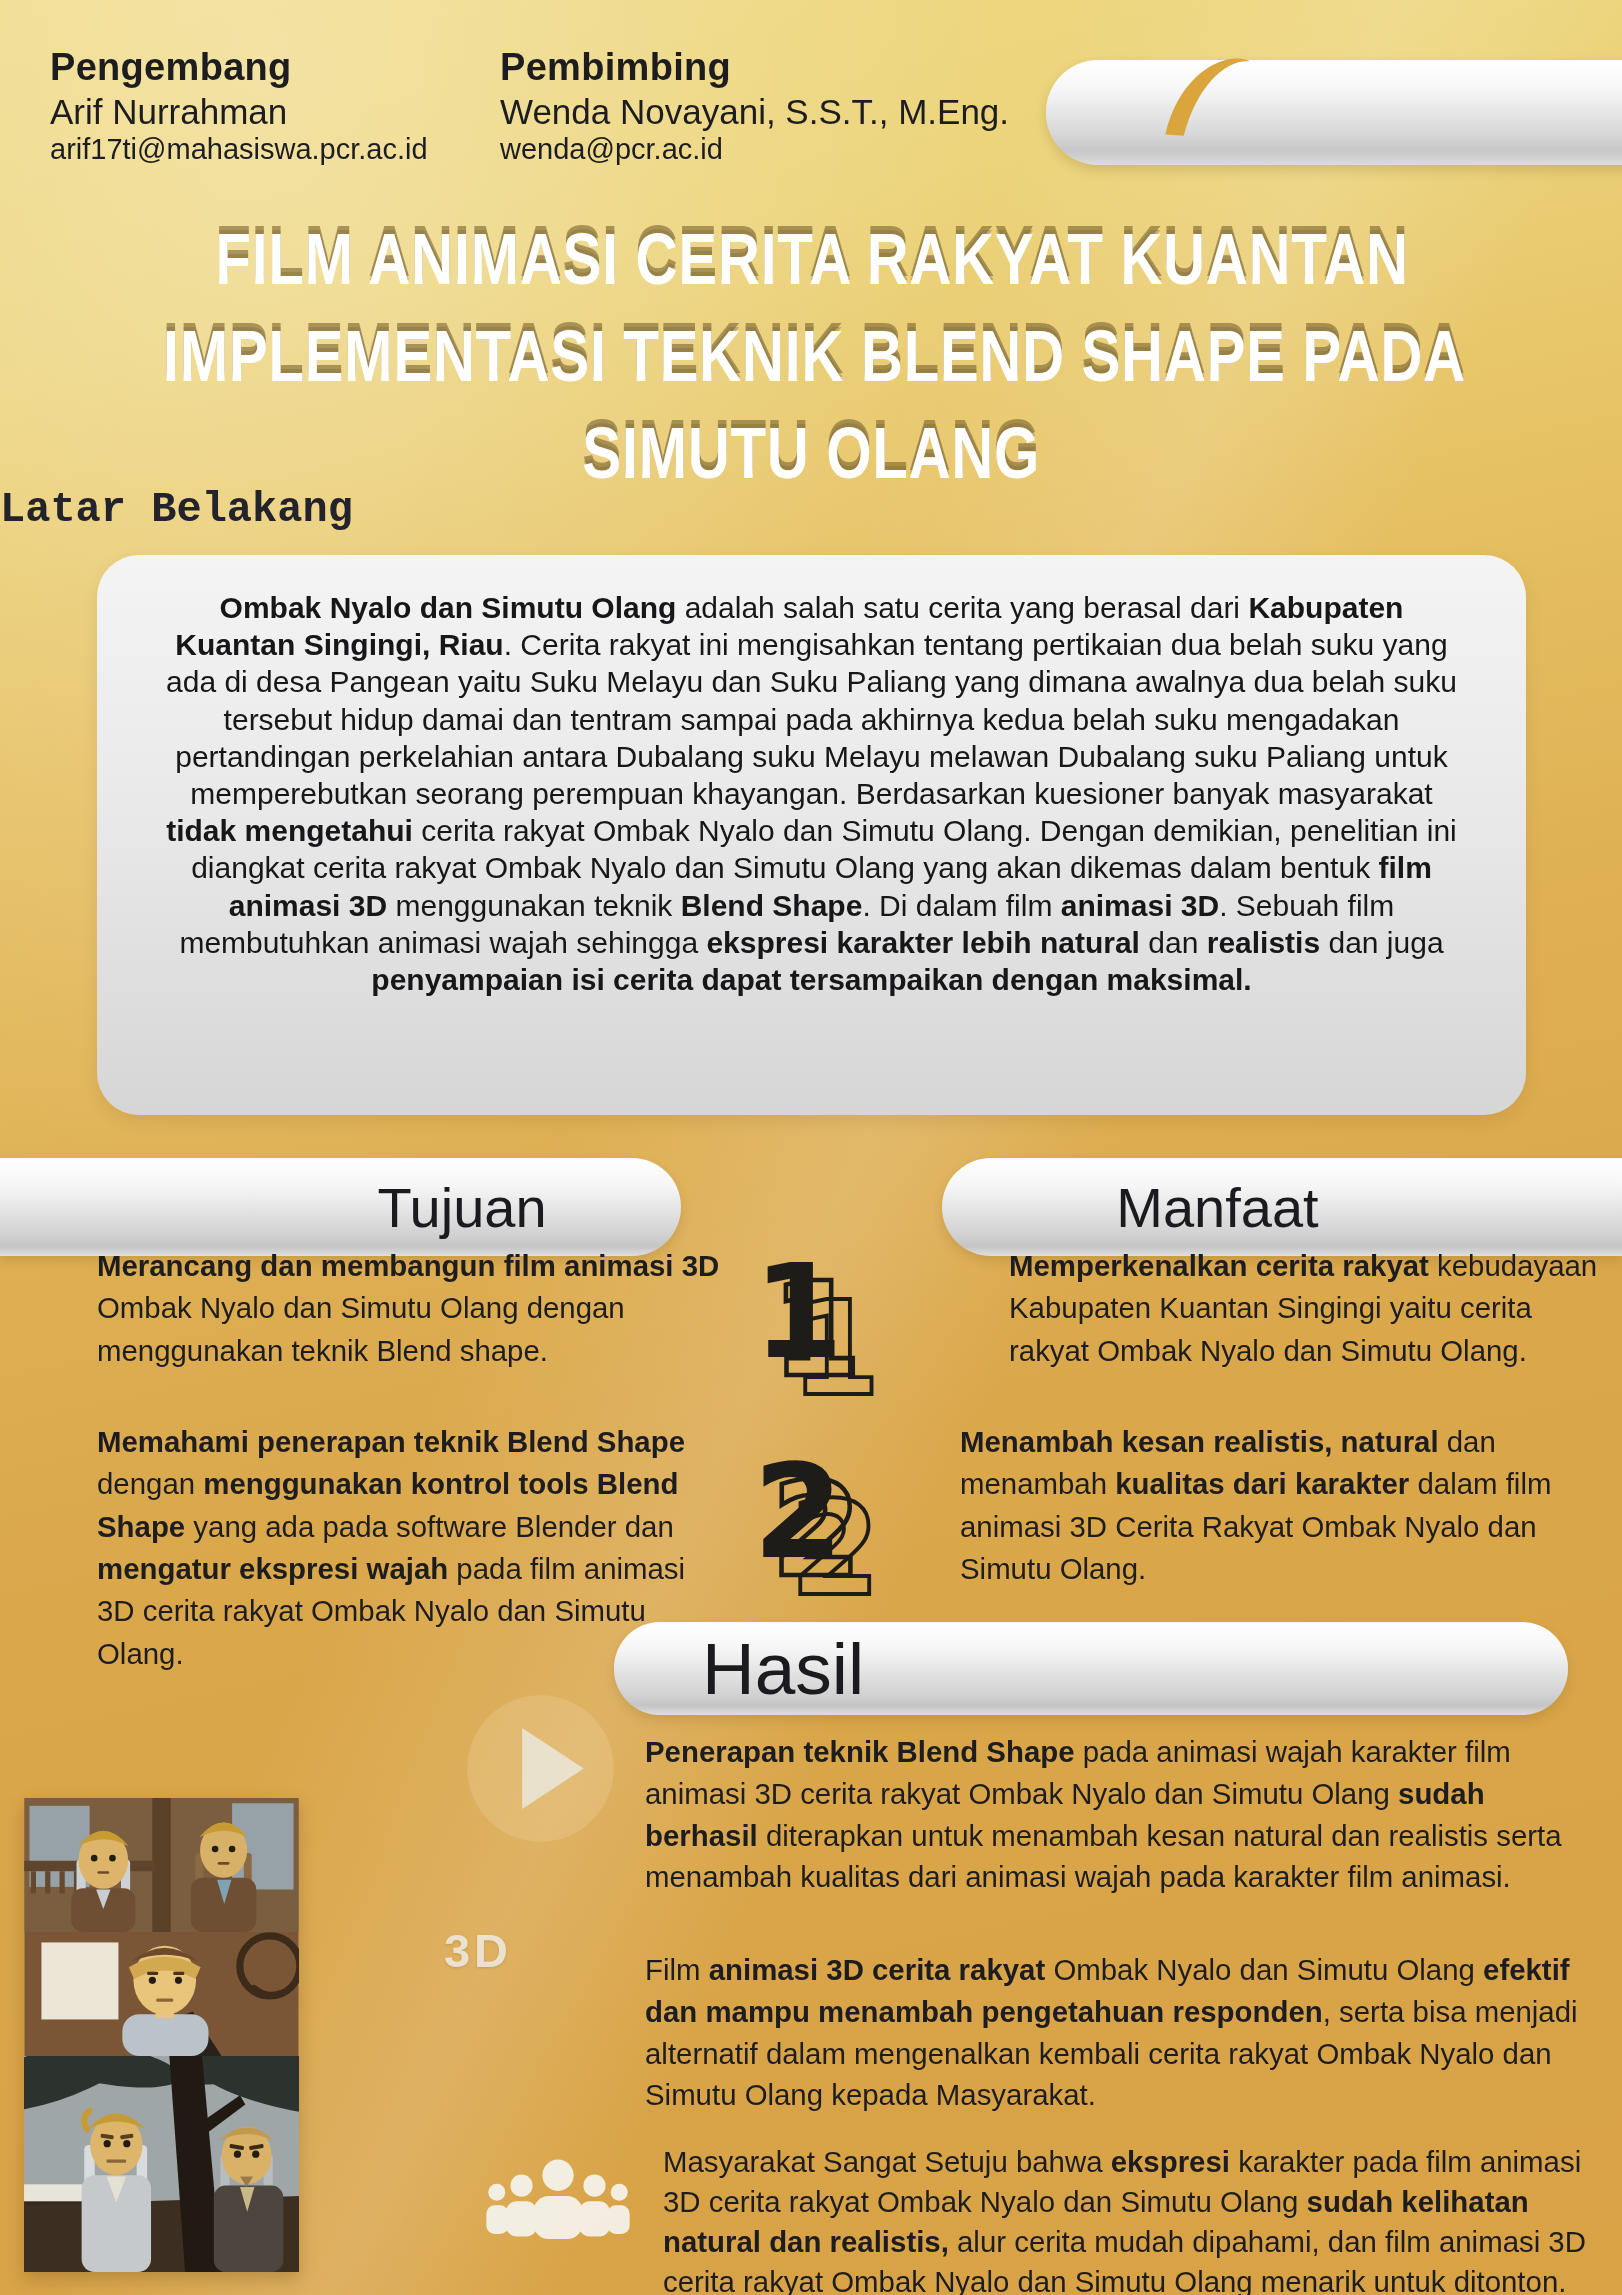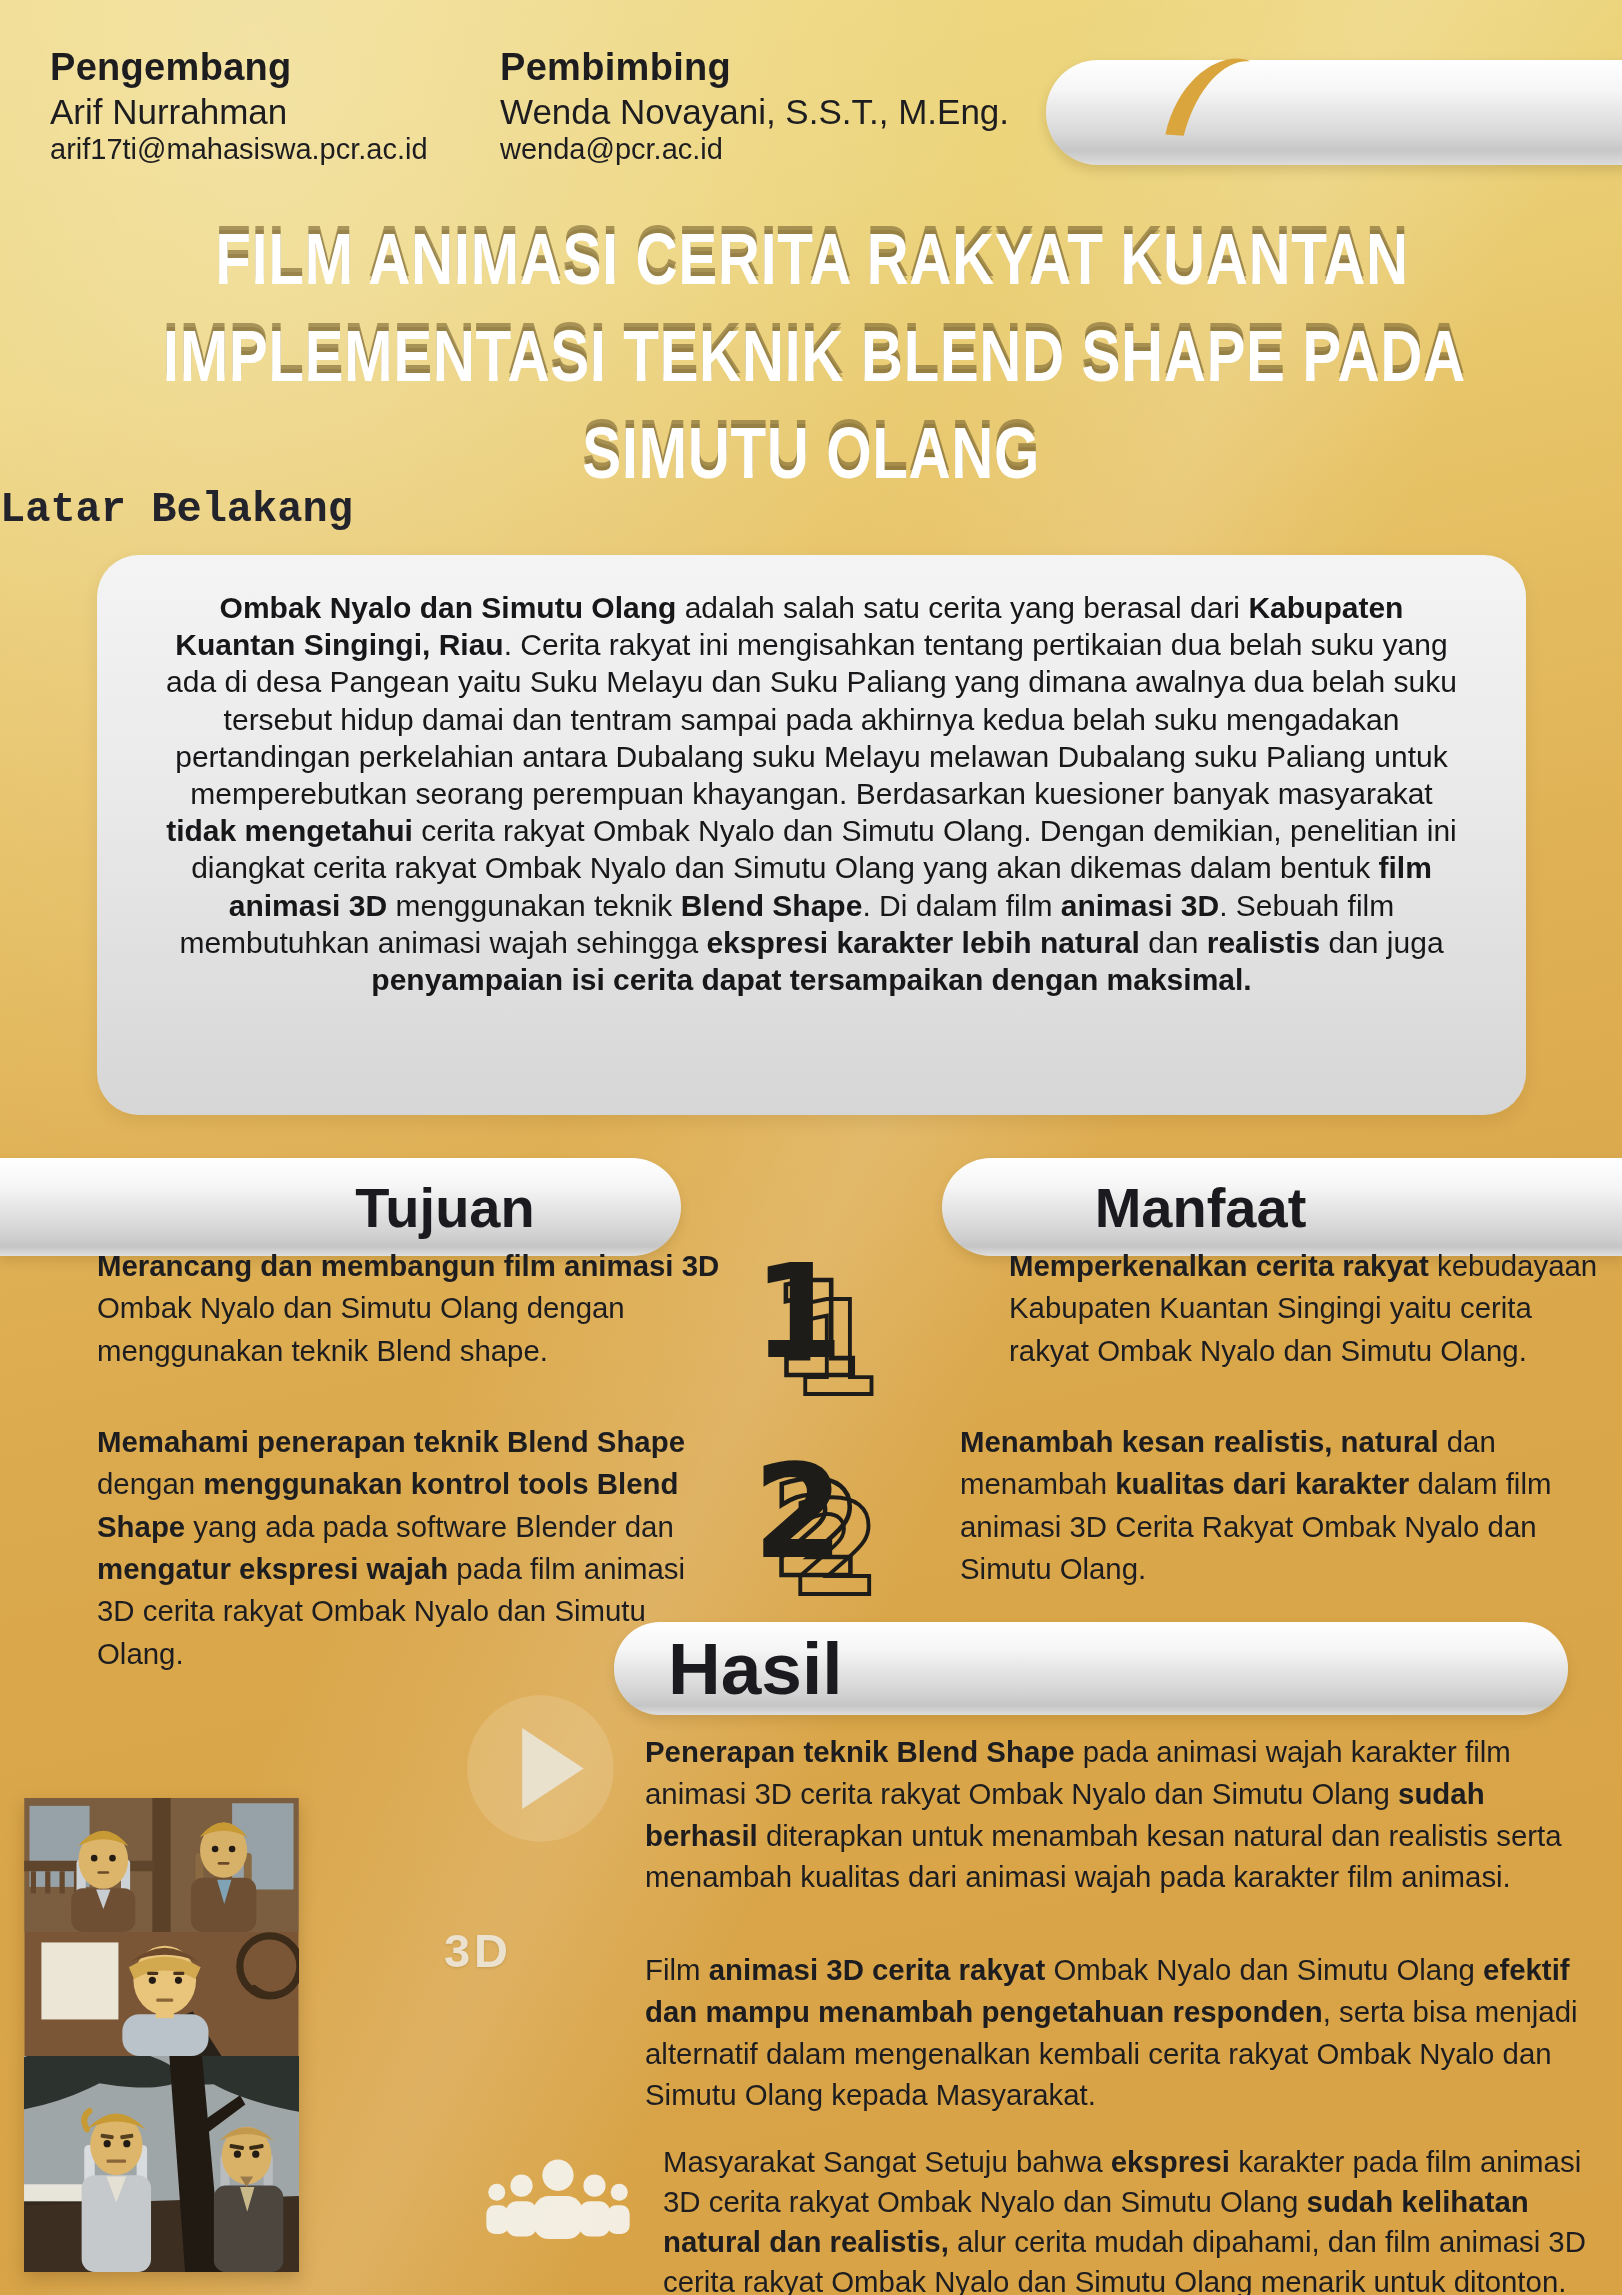--- a/index.html
+++ b/index.html
@@ -54,21 +54,21 @@
     font-size:30px;line-height:1.24;text-align:center;color:#17171a;font-weight:400;
   }
   .bg-par b, .col-par b, .hasil-par b{font-weight:800;}
   
   .pill{
     position:absolute;height:98px;
     background:linear-gradient(180deg,#ffffff 0%,#f5f5f5 30%,#d0d0d0 80%,#c5c5c5 90%,#dedede 100%);
     box-shadow:0 5.2px 10.5px rgba(90,60,10,0.15);
     display:flex;align-items:center;
   }
-  .pill .pill-label{font-size:56px;font-weight:700;color:#1b1b1f;width:100%;text-align:center;}
+  .pill .pill-label{font-size:56px;font-weight:400;color:#1b1b1f;width:100%;text-align:center;margin-left:34px;}
   .pill-tujuan{left:0;top:1158px;width:681px;border-radius:0 49px 49px 0;}
   .pill-tujuan .pill-label{padding-left:209px;}
   .pill-manfaat{left:942px;top:1158px;width:681px;border-radius:49px 0 0 49px;}
   .pill-manfaat .pill-label{padding-right:164px;}
   .pill-cuplikan{left:0;top:1670px;width:424px;height:90px;border-radius:0 46px 46px 0;}
   .pill-cuplikan .pill-label{font-size:52px;padding-left:9.2px;}
   .pill-hasil{left:614px;top:1622px;width:954px;height:93px;border-radius:46px;}
   .pill-hasil .pill-label{text-align:left;padding-left:54px;font-size:73px;}
   
   .col-par{position:absolute;font-size:29.4px;line-height:1.44;font-weight:400;color:#1d1d20;}

